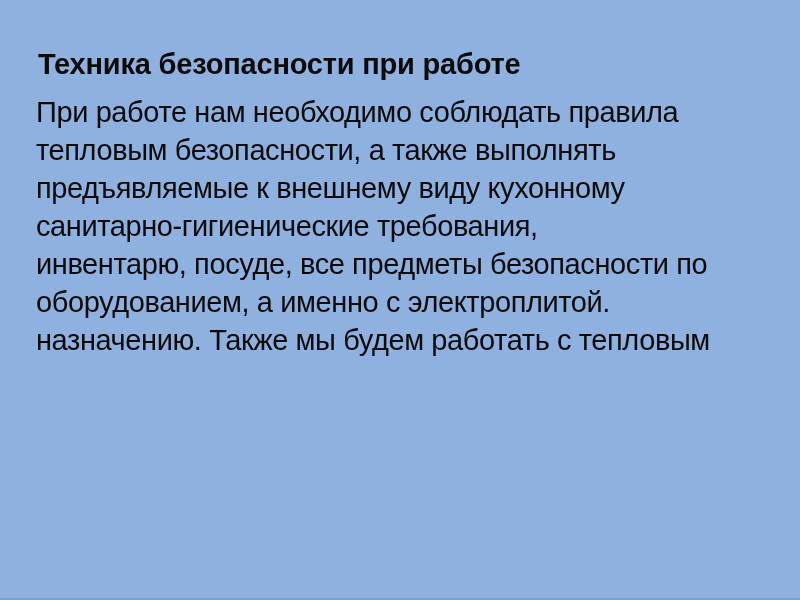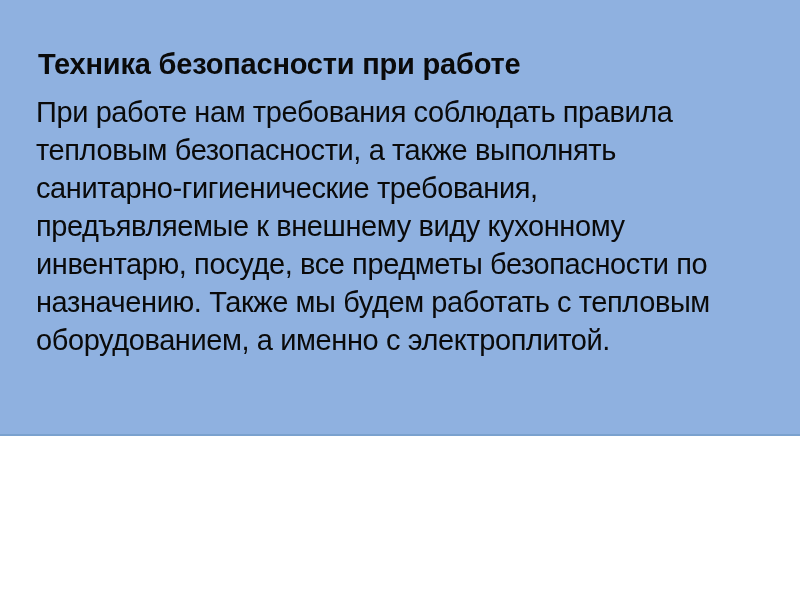--- a/index.html
+++ b/index.html
@@ -2,21 +2,21 @@
 <html><head>
 <meta charset="utf-8">
 <style>
   html, body {
     margin: 0;
     padding: 0;
   }
   .slide {
     position: relative;
     width: 800px;
-    height: 436px;
+    height: 600px;
     background: #8FB1E0;
     overflow: hidden;
     font-family: "Liberation Sans", sans-serif;
     color: #0a0a0a;
   }
   .content {
     position: absolute;
     left: 36px;
     top: 44px;
     right: 20px;
@@ -48,23 +48,23 @@
     background: #7AA1CE;
   }
 </style>
 </head>
 <body>
 
 <div class="slide">
   <div class="content">
     <h1 class="slide-title">Техника безопасности при работе</h1>
     <div class="body-text">
-      <div class="body-line">При работе нам требования соблюдать правила</div>
+      <div class="body-line">При работе нам необходимо соблюдать правила</div>
       <div class="body-line">тепловым безопасности, а также выполнять</div>
+      <div class="body-line">предъявляемые к внешнему виду кухонному</div>
       <div class="body-line">санитарно-гигиенические требования,</div>
-      <div class="body-line">предъявляемые к внешнему виду кухонному</div>
       <div class="body-line">инвентарю, посуде, все предметы безопасности по</div>
+      <div class="body-line">оборудованием, а именно с электроплитой.</div>
       <div class="body-line">назначению. Также мы будем работать с тепловым</div>
-      <div class="body-line">оборудованием, а именно с электроплитой.</div>
     </div>
   </div>
   <div class="bottom-edge"></div>
 </div>
 
 </body></html>

